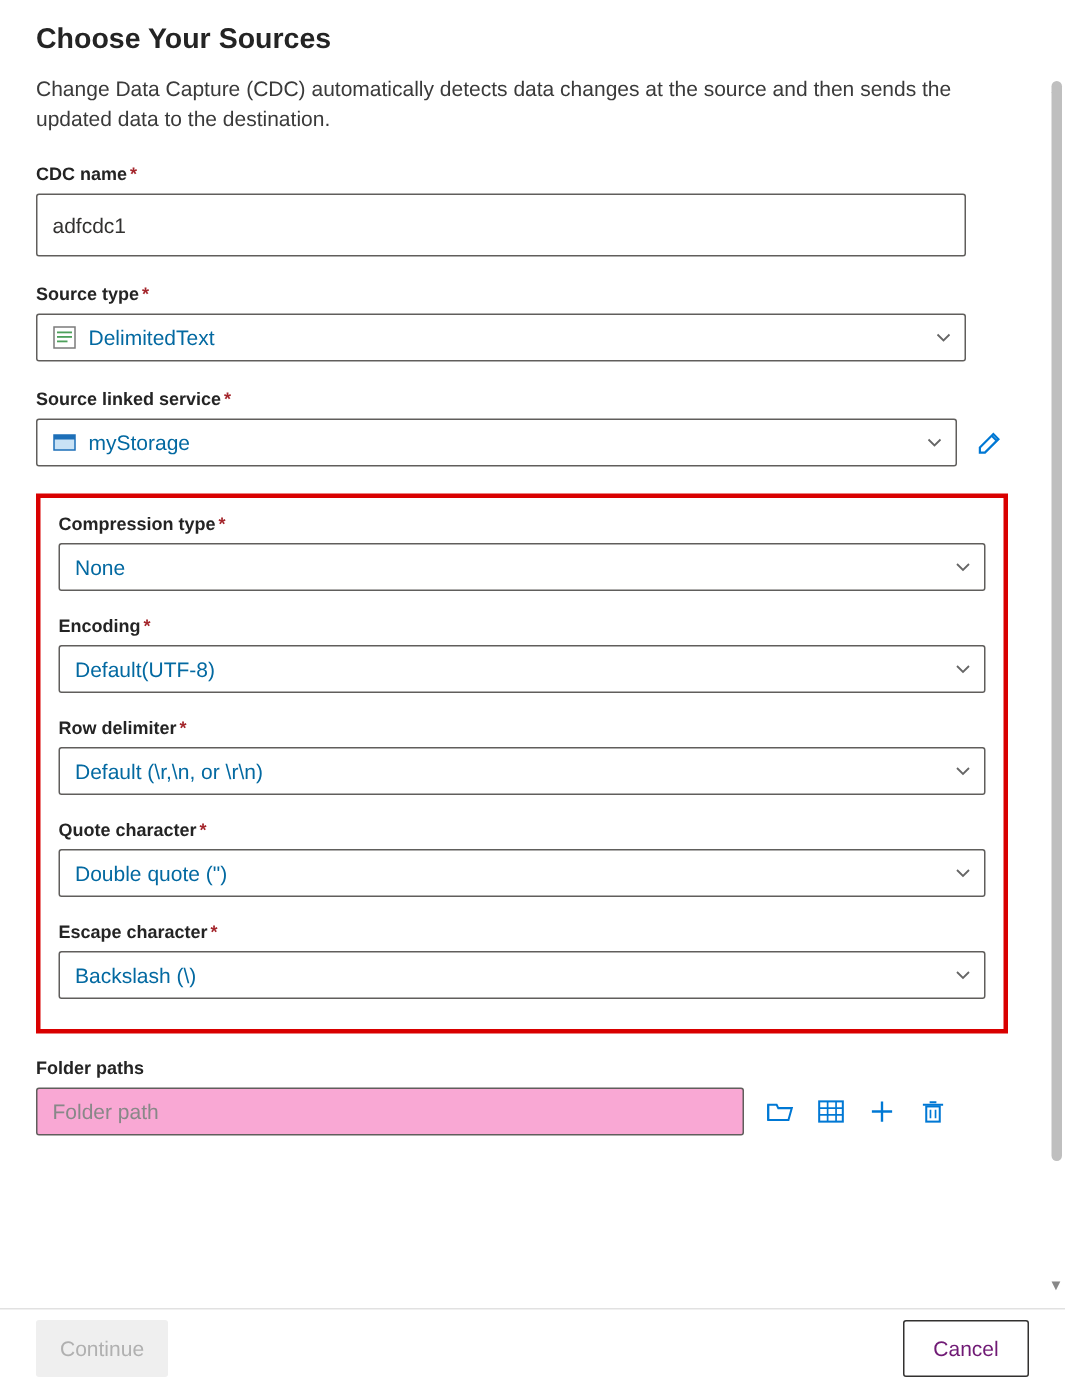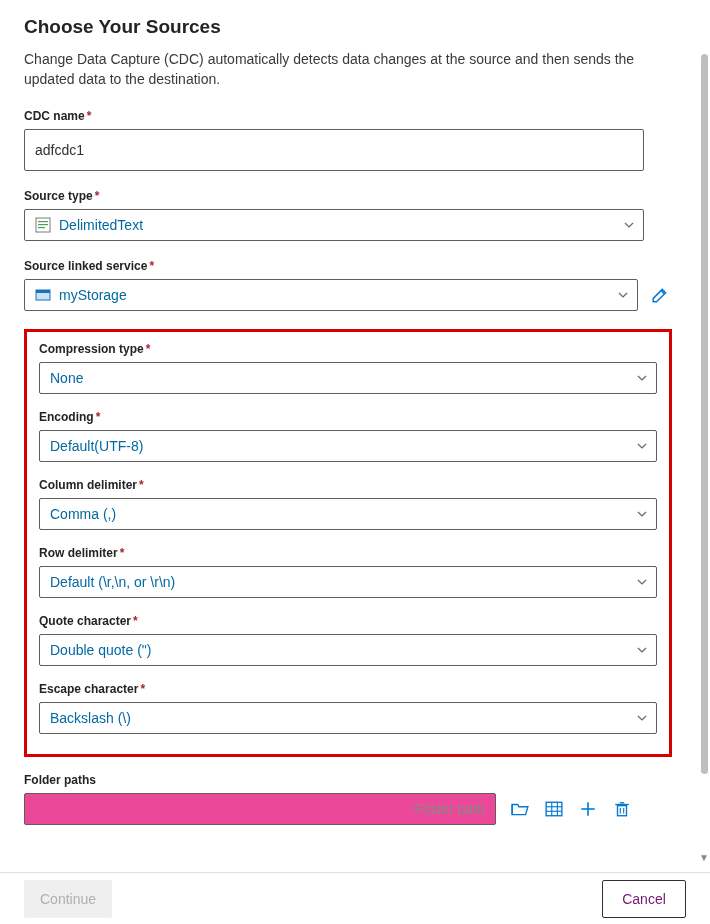--- a/index.html
+++ b/index.html
@@ -112,22 +112,21 @@
     display:flex;align-items:center;gap:14px;
   }
   .folder-input {
     width: 472px;
     height: 32px;
     border: 1px solid #605e5c;
     border-radius: 2px;
     padding: 4px 10px;
     font-size: 14px;
     color:#323130;
-    background:#ec4899;
-    text-align:right;
+    background:#f9a8d4;
   }
   .folder-input::placeholder { color:#888; }
   .icon-btn {
     width:20px;height:20px;display:flex;align-items:center;justify-content:center;
     color:#0078d4;cursor:pointer;
   }
   .footer {
     position:absolute;left:0;right:0;bottom:0;height:52px;
     border-top:1px solid #e1e1e1;
     background:#fff;
@@ -233,33 +232,20 @@
       <div class="select-wrap">
         <span>Default(UTF-8)</span>
         <span class="chev">
             <svg viewBox="0 0 12 12">
               <path d="M2 4 L6 8 L10 4" fill="none" stroke="#666" stroke-width="1.2"></path>
             </svg>
           </span>
       </div>
     </div>
 
-    <div class="field">
-      <label class="field-label">
-        <span>Column delimiter</span><span class="required">*</span>
-      </label>
-      <div class="select-wrap">
-        <span>Comma (,)</span>
-        <span class="chev">
-            <svg viewBox="0 0 12 12">
-              <path d="M2 4 L6 8 L10 4" fill="none" stroke="#666" stroke-width="1.2"></path>
-            </svg>
-          </span>
-      </div>
-    </div>
 
     <div class="field">
       <label class="field-label">
         <span>Row delimiter</span><span class="required">*</span>
       </label>
       <div class="select-wrap">
         <span>Default (\r,\n, or \r\n)</span>
         <span class="chev">
             <svg viewBox="0 0 12 12">
               <path d="M2 4 L6 8 L10 4" fill="none" stroke="#666" stroke-width="1.2"></path>

